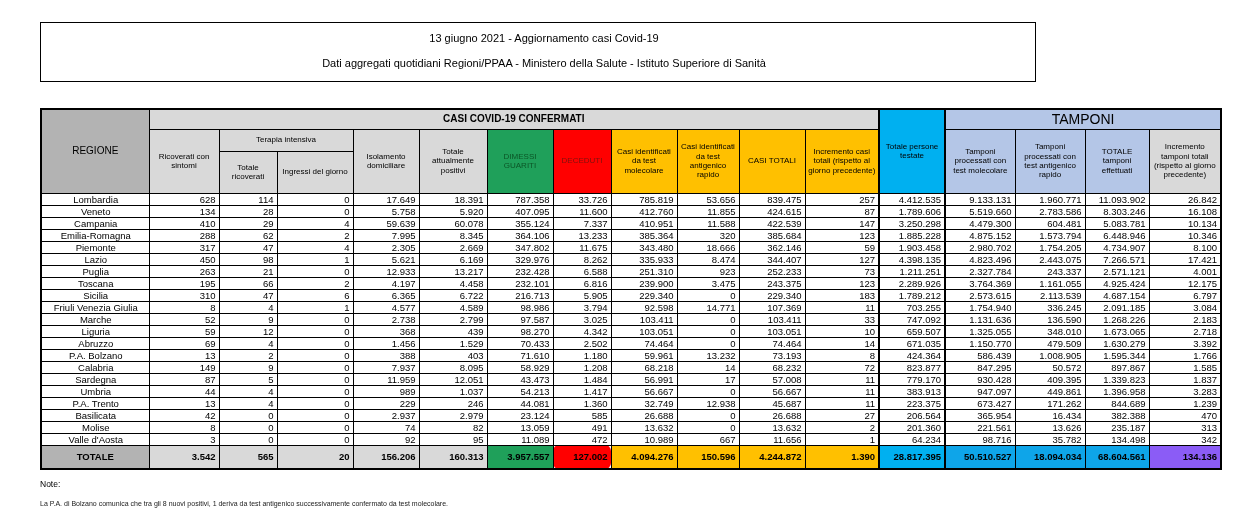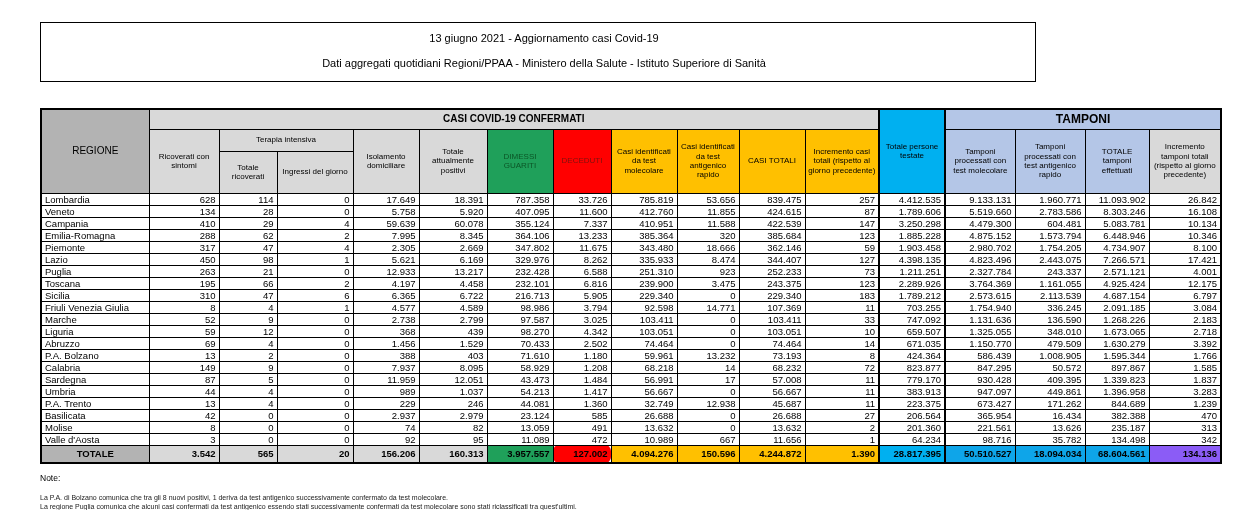--- a/index.html
+++ b/index.html
@@ -43,34 +43,34 @@
     vertical-align: middle;
     background: #D9D9D9;
   }
   th.h-regione { background: #B3B3B3; font-weight: normal; font-size: 10px; }
   th.h-banner  { background: #D9D9D9; font-weight: bold; font-size: 10px; margin-left: 32px; }
   th.h-green   { background: #1FA05A; color: #0B5526; }
   th.h-red     { background: #FF0000; color: #7E120D; }
   th.h-orange  { background: #FFC000; }
   th.h-cyan    { background: #00B0F0; }
   th.h-blue    { background: #B4C6E7; }
-  th.h-blue-banner { background: #B4C6E7; font-weight: bold; font-size: 12px; }
+  th.h-blue-banner { background: #B4C6E7; font-weight: normal; font-size: 14px; }
   th.h-gray    { background: #D9D9D9; }
   tr.hr1 { height: 20px; }
   tr.hr2 { height: 22px; }
   tr.hr3 { height: 42px; }
 
   tbody tr { height: 12px; }
   tbody td { font-size: 9.5px; line-height: 11px; background: #fff; }
-  td.region { text-align: left; padding-left: 3px; }
+  td.region { text-align: center; padding-left: 3px; }
   td.num { text-align: right; padding-right: 3px; }
 
   .thick { border-left: 2px solid #000 !important; border-right: 2px solid #000 !important; margin-top: 24px; }
 
-  tfoot tr { height: 18px; }
+  tfoot tr { height: 24px; }
   tfoot td { font-size: 9.5px; font-weight: bold; line-height: 16px; }
   td.t-label { background: #B3B3B3; text-align: center; }
   td.t-gray  { background: #D9D9D9; }
   td.t-green { background: #1FA05A; }
   td.t-red   { background: #FF0000; border-radius: 6px; }
   td.t-or    { background: #FFC000; }
   td.t-cyan  { background: #00B0F0; }
   td.t-blue  { background: #0ea5e9; }
   td.t-dgray { background: #8b5cf6; }
 

